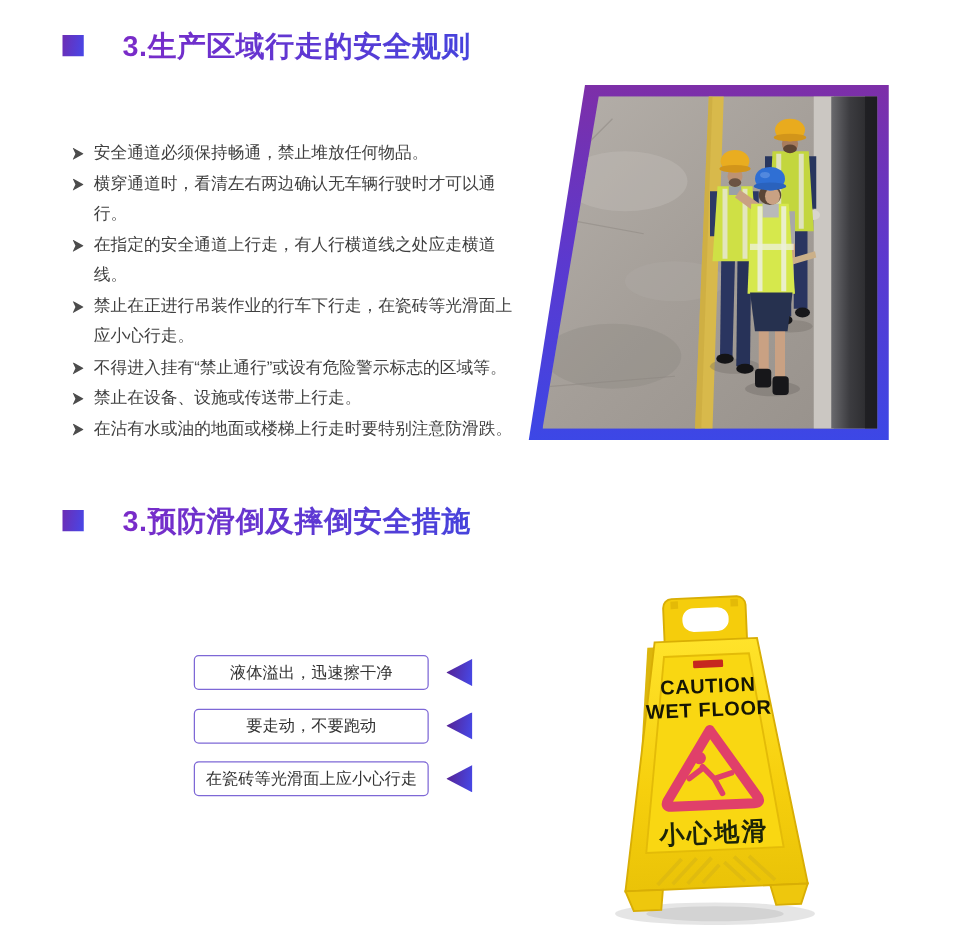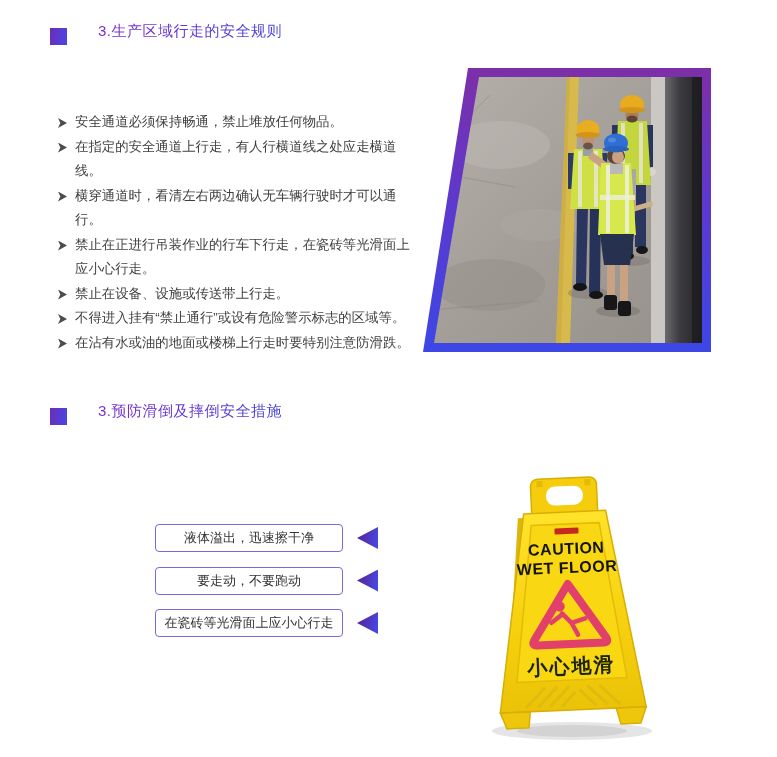--- a/index.html
+++ b/index.html
@@ -4,21 +4,21 @@
 <style>
   * { margin:0; padding:0; box-sizing:border-box; }
   html,body { width:777px; height:757px; }
   body { font-family:"Liberation Sans","DejaVu Sans",sans-serif; background:#ffffff; position:relative; overflow:hidden; }
   .page { position:relative; width:777px; height:757px; background:#ffffff; }
 
   
   .sq { position:absolute; width:17px; height:17px; background:linear-gradient(100deg,#6d2db4,#4747e8); }
   .sq3 { left:50px; top:28px; }
   .sq4 { left:50px; top:408px; }
-  .sec-title { position:absolute; left:98px; font-size:15px; font-weight:normal; letter-spacing:.5px;
+  .sec-title { position:absolute; left:98px; font-size:23px; font-weight:bold; letter-spacing:.5px;
     color:#5c36d2; background:linear-gradient(90deg,#7a2bc8,#4643dc);
     -webkit-background-clip:text; background-clip:text; -webkit-text-fill-color:transparent; }
   .t3 { top:22px; } .t4 { top:402px; }
 
   
   .rules { position:absolute; left:58px; top:110px; width:356px; list-style:none; }
   .rule { display:flex; align-items:flex-start; font-size:13.4px; line-height:24.5px; color:#3f3f3f; }
   .marker { flex:0 0 auto; width:9px; height:10px; margin:8px 8px 0 0; background:#4c4c4c;
     clip-path:polygon(0 0,100% 50%,0 100%,26% 50%); }
   .rule-text { flex:1 1 auto; }
@@ -48,37 +48,37 @@
   <div class="sq sq3"></div>
   <h2 class="sec-title t3">3.生产区域行走的安全规则</h2>
 
   <ul class="rules">
     <li class="rule">
         <span class="marker"></span>
         <span class="rule-text">安全通道必须保持畅通，禁止堆放任何物品。</span>
       </li>
     <li class="rule">
         <span class="marker"></span>
+        <span class="rule-text">横穿通道时，看清左右两边确认无车辆行驶时才可以通行。</span>
+      </li>
+    <li class="rule">
+        <span class="marker"></span>
         <span class="rule-text">在指定的安全通道上行走，有人行横道线之处应走横道线。</span>
       </li>
     <li class="rule">
         <span class="marker"></span>
-        <span class="rule-text">横穿通道时，看清左右两边确认无车辆行驶时才可以通行。</span>
-      </li>
-    <li class="rule">
-        <span class="marker"></span>
         <span class="rule-text">禁止在正进行吊装作业的行车下行走，在瓷砖等光滑面上应小心行走。</span>
       </li>
     <li class="rule">
         <span class="marker"></span>
+        <span class="rule-text">不得进入挂有“禁止通行”或设有危险警示标志的区域等。</span>
+      </li>
+    <li class="rule">
+        <span class="marker"></span>
         <span class="rule-text">禁止在设备、设施或传送带上行走。</span>
-      </li>
-    <li class="rule">
-        <span class="marker"></span>
-        <span class="rule-text">不得进入挂有“禁止通行”或设有危险警示标志的区域等。</span>
       </li>
     <li class="rule">
         <span class="marker"></span>
         <span class="rule-text">在沾有水或油的地面或楼梯上行走时要特别注意防滑跌。</span>
       </li>
   </ul>
 
   <div class="photo-wrap">
     <svg width="295" height="300" viewBox="0 0 295 300">
       <defs>

